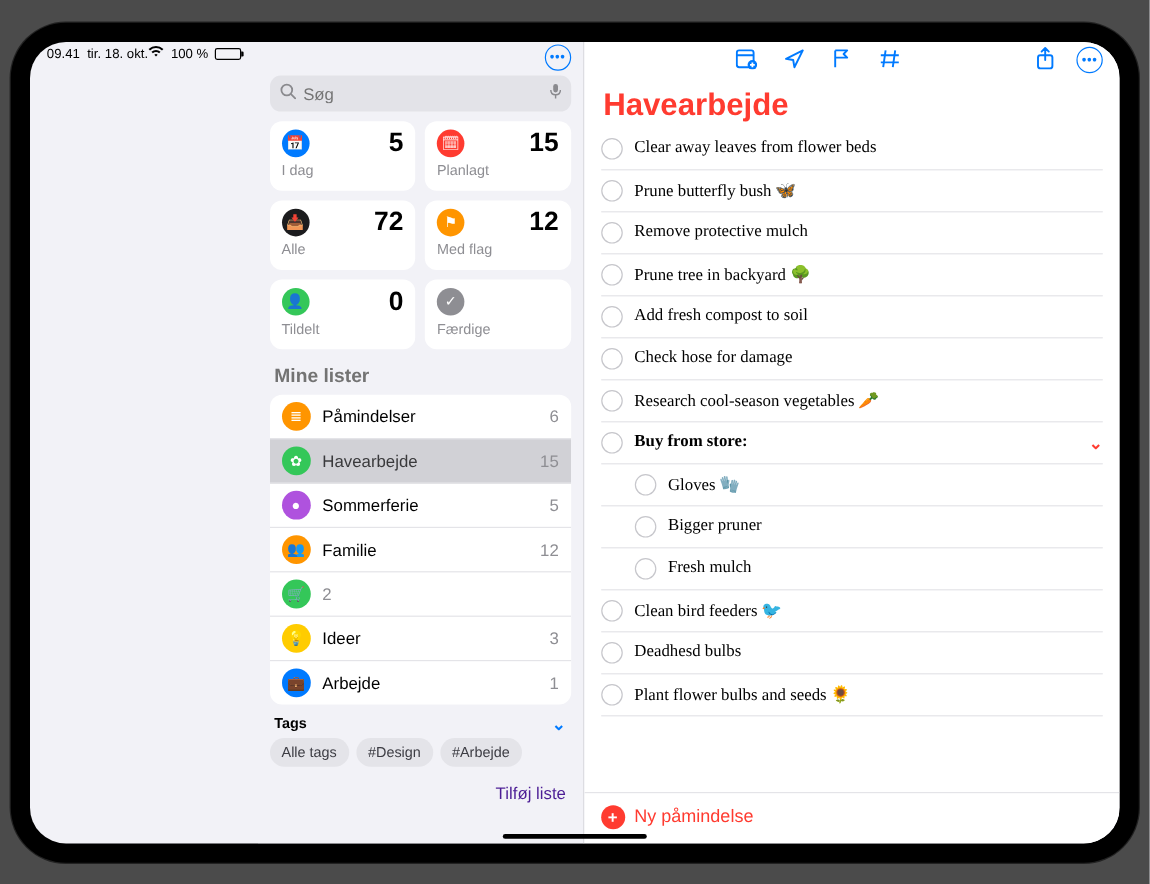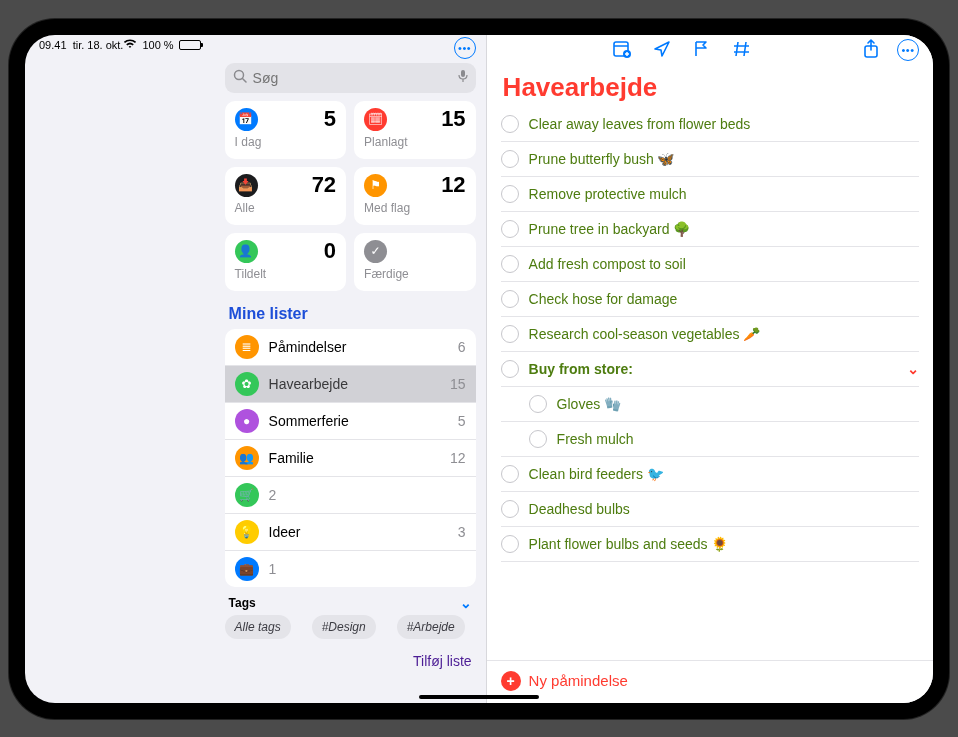--- a/index.html
+++ b/index.html
@@ -106,21 +106,21 @@
   }
   .card-count { font-size: 22px; font-weight: 700; color: #000; line-height: 1; }
   .card-label { font-size: 12px; color: #8e8e93; margin-top: 4px; }
   .ic-blue { background: #007aff; }
   .ic-red { background: #ff3b30; }
   .ic-dark { background: #1c1c1e; }
   .ic-orange { background: #ff9500; }
   .ic-green { background: #34c759; }
   .ic-gray { background: #8e8e93; }
   .section-header {
-    font-size: 16px; font-weight: 700; color: #1d4ed8;
+    font-size: 16px; font-weight: 700; color: #737373;
     padding: 6px 14px 2px;
   }
   .lists {
     background: #fff;
     border-radius: 10px;
     margin: 4px 10px 0;
     overflow: hidden;
   }
   .list-row {
     display: flex;
@@ -145,21 +145,21 @@
   .li-purple { background: #af52de; }
   .li-green { background: #34c759; }
   .li-yellow { background: #ffcc00; }
   .li-blue { background: #007aff; }
   .tags-header {
     display: flex; justify-content: space-between; align-items: center;
     padding: 8px 14px 4px;
   }
   .tags-title { font-size: 12px; font-weight: 700; }
   .chev { color: #007aff; font-size: 14px; font-weight: bold; }
-  .tag-row { display: flex; gap: 21px; padding: 0 10px 8px; font-style: italic; }
+  .tag-row { display: flex; gap: 6px; padding: 0 10px 8px; }
   .tag-pill {
     background: #e4e4e9;
     border-radius: 13px;
     padding: 5px 10px;
     font-size: 12px;
     color: #3c3c43;
   }
   .sidebar-footer {
     text-align: right;
     padding: 6px 14px;
@@ -203,21 +203,21 @@
     border-bottom: 0.5px solid #e4e4e8;
     font-size: 14px;
   }
   .reminder.sub { padding-left: 28px; }
   .circle {
     width: 18px; height: 18px;
     border-radius: 50%;
     border: 1.5px solid #c7c7cc;
     flex-shrink: 0;
   }
-  .reminder-text { flex: 1; color: #4d7c0f; }
+  .reminder-text { flex: 1; color: #000000; font-family: Liberation Serif, serif; }
   .reminder-text.bold { font-weight: 600; }
   .expand-caret { color: #ff3b30; font-size: 14px; font-weight: bold; }
   .main-footer {
     display: flex;
     align-items: center;
     gap: 8px;
     padding: 10px 14px 12px;
     border-top: 0.5px solid #e4e4e8;
     color: #ff3b30;
     font-size: 15px;
@@ -369,20 +369,21 @@
     <div class="list-icon li-green">🛒</div>
     <div class="list-count">2</div>
             </div>
             <div class="list-row">
     <div class="list-icon li-yellow">💡</div>
     <div class="list-name">Ideer</div>
     <div class="list-count">3</div>
             </div>
             <div class="list-row">
     <div class="list-icon li-blue">💼</div>
+    <div class="list-name">Arbejde</div>
     <div class="list-count">1</div>
             </div>
           </div>
 
         <div class="tags-header">
           <div class="tags-title">Tags</div>
           <div class="chev">⌄</div>
         </div>
         <div class="tag-row" id="tag-row">
             <div class="tag-pill">Alle tags</div>
@@ -472,20 +473,24 @@
     <div class="circle"></div>
     <div class="reminder-text bold">Buy from store:</div>
     <div class="expand-caret">⌄</div>
             </div>
             <div class="reminder sub">
     <div class="circle"></div>
     <div class="reminder-text">Gloves 🧤</div>
     </div>
             <div class="reminder sub">
     <div class="circle"></div>
+    <div class="reminder-text">Bigger pruner</div>
+    </div>
+            <div class="reminder sub">
+    <div class="circle"></div>
     <div class="reminder-text">Fresh mulch</div>
     </div>
             <div class="reminder">
     <div class="circle"></div>
     <div class="reminder-text">Clean bird feeders 🐦</div>
     </div>
             <div class="reminder">
     <div class="circle"></div>
     <div class="reminder-text">Deadhesd bulbs</div>
     </div>

